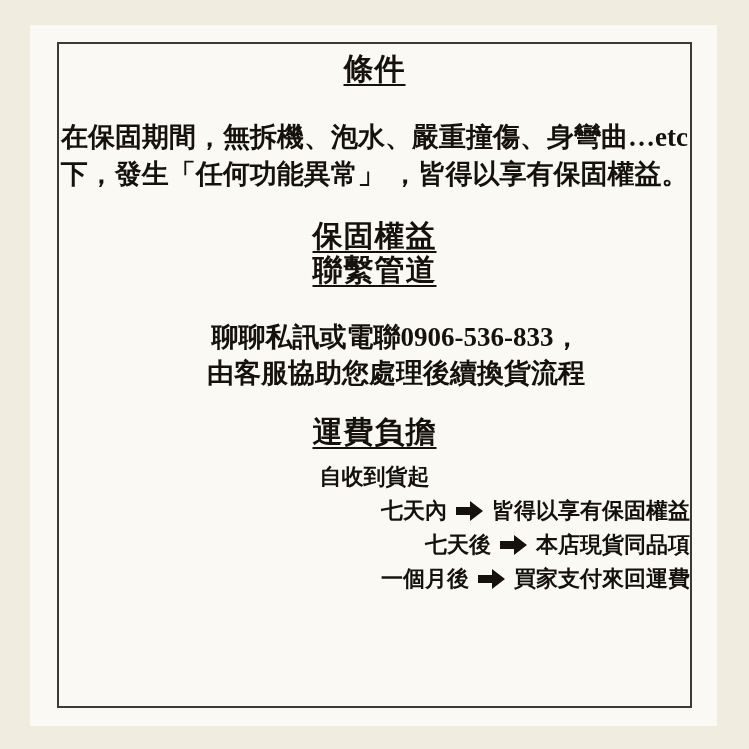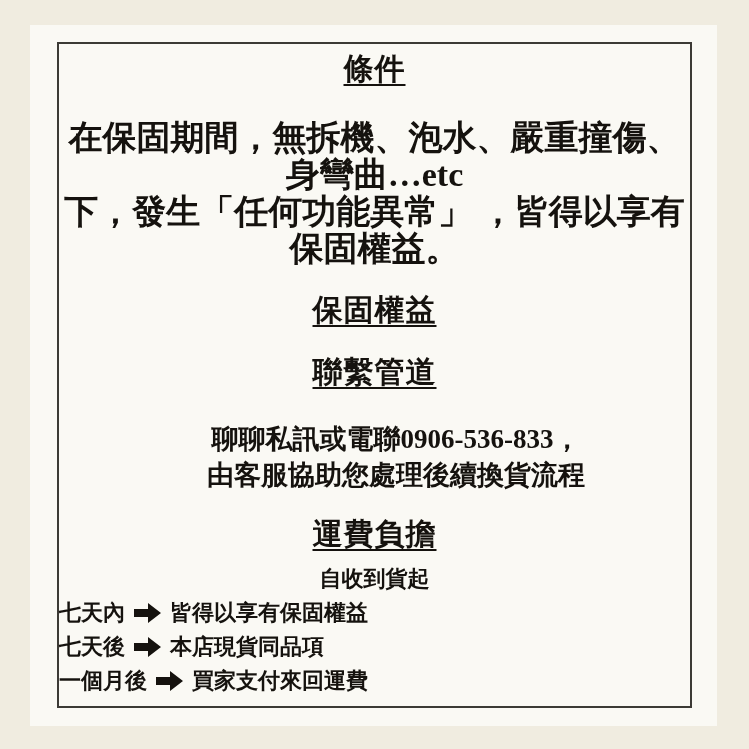--- a/index.html
+++ b/index.html
@@ -38,48 +38,48 @@
   .heading {
     font-size: 30px;
     line-height: 34px;
     text-decoration: underline;
     text-decoration-thickness: 2px;
     text-underline-offset: 5px;
     letter-spacing: 1px;
   }
   .h-conditions { margin-top: 8px; }
   .para {
-    font-size: 34px;
+    font-size: 27px;
     line-height: 37px;
     margin-top: 33px;
     letter-spacing: 0px;
   }
   .h-benefits { margin-top: 26px; }
   .benefit-line {
     font-size: 27px;
     line-height: 34px;
     margin-top: 32px;
   }
-  .h-contact { margin-top: 28px; }
+  .h-contact { }
   .contact-lines {
     font-size: 27px;
     line-height: 36px;
     margin-top: 32px;
     padding-left: 43px;
   }
   .h-shipping { margin-top: 24px; }
   .shipping-block {
     font-size: 22px;
     line-height: 34px;
     margin-top: 11px;
   }
   .ship-row {
     display: flex;
     align-items: center;
-    justify-content: flex-start;
+    justify-content: flex-end;
     gap: 9px;
     line-height: 34px;
   }
   .arrow-icon {
     display: inline-flex;
     align-items: center;
   }
   .arrow-icon svg { display: block; }
 </style>
 </head>

